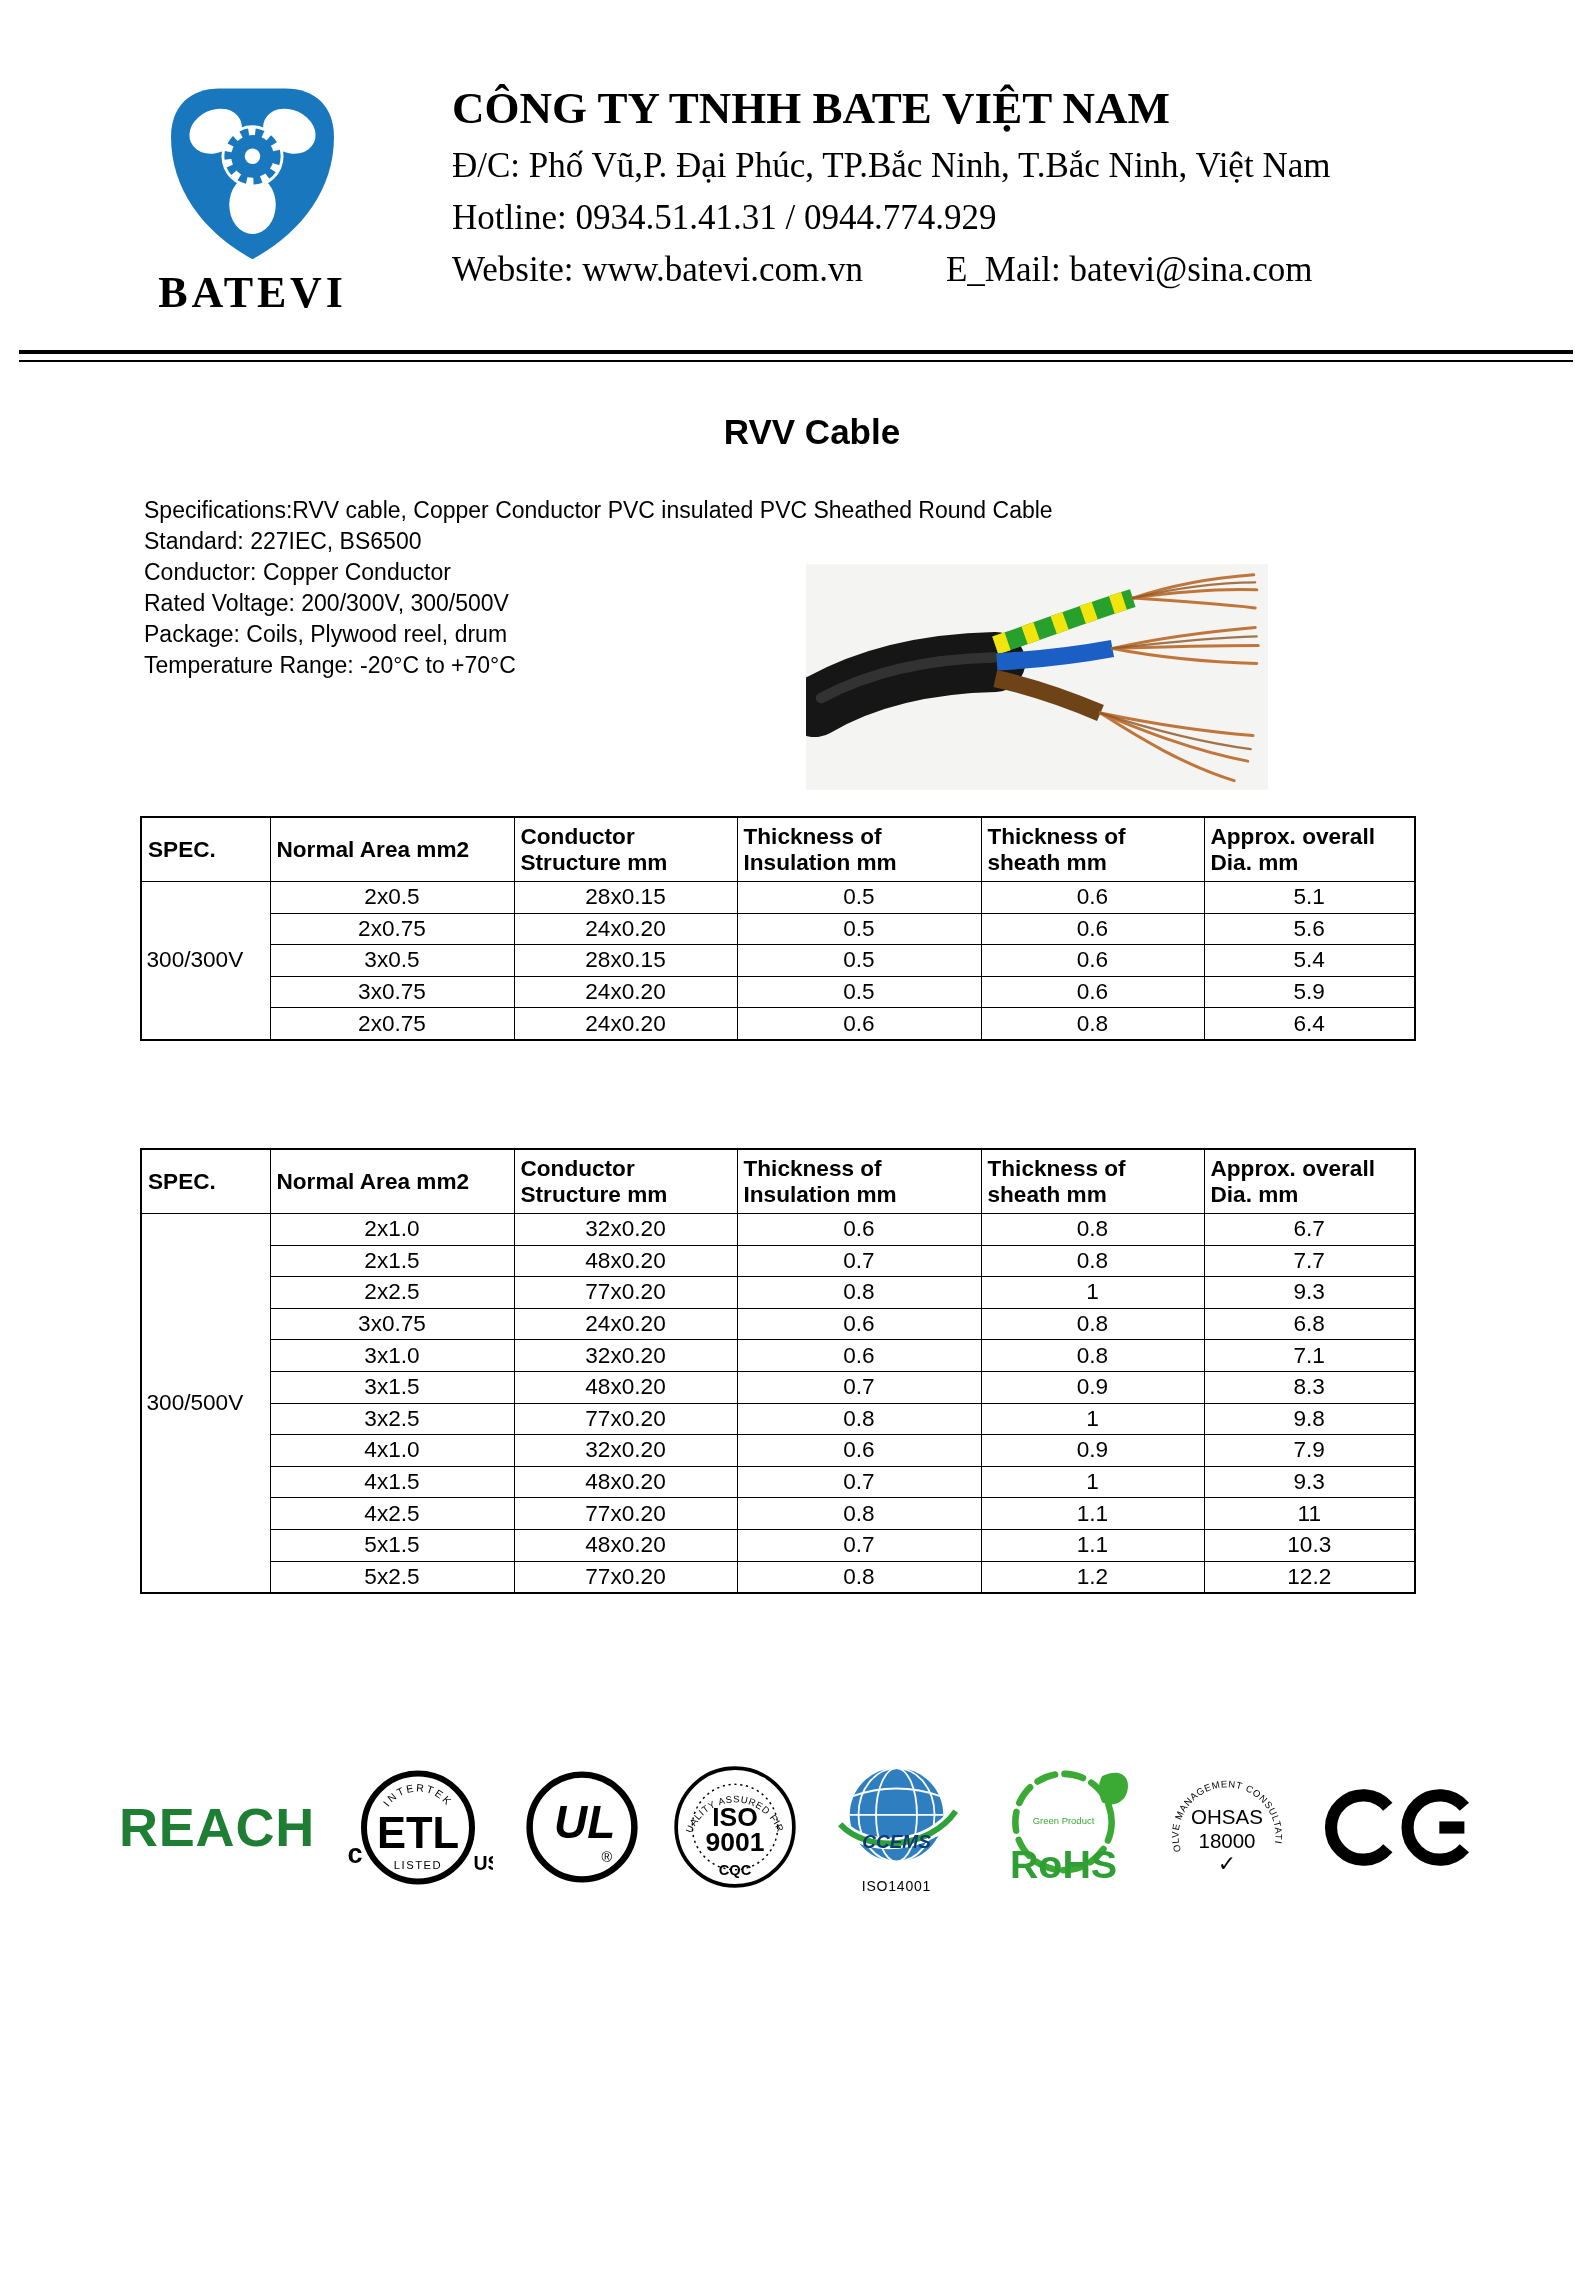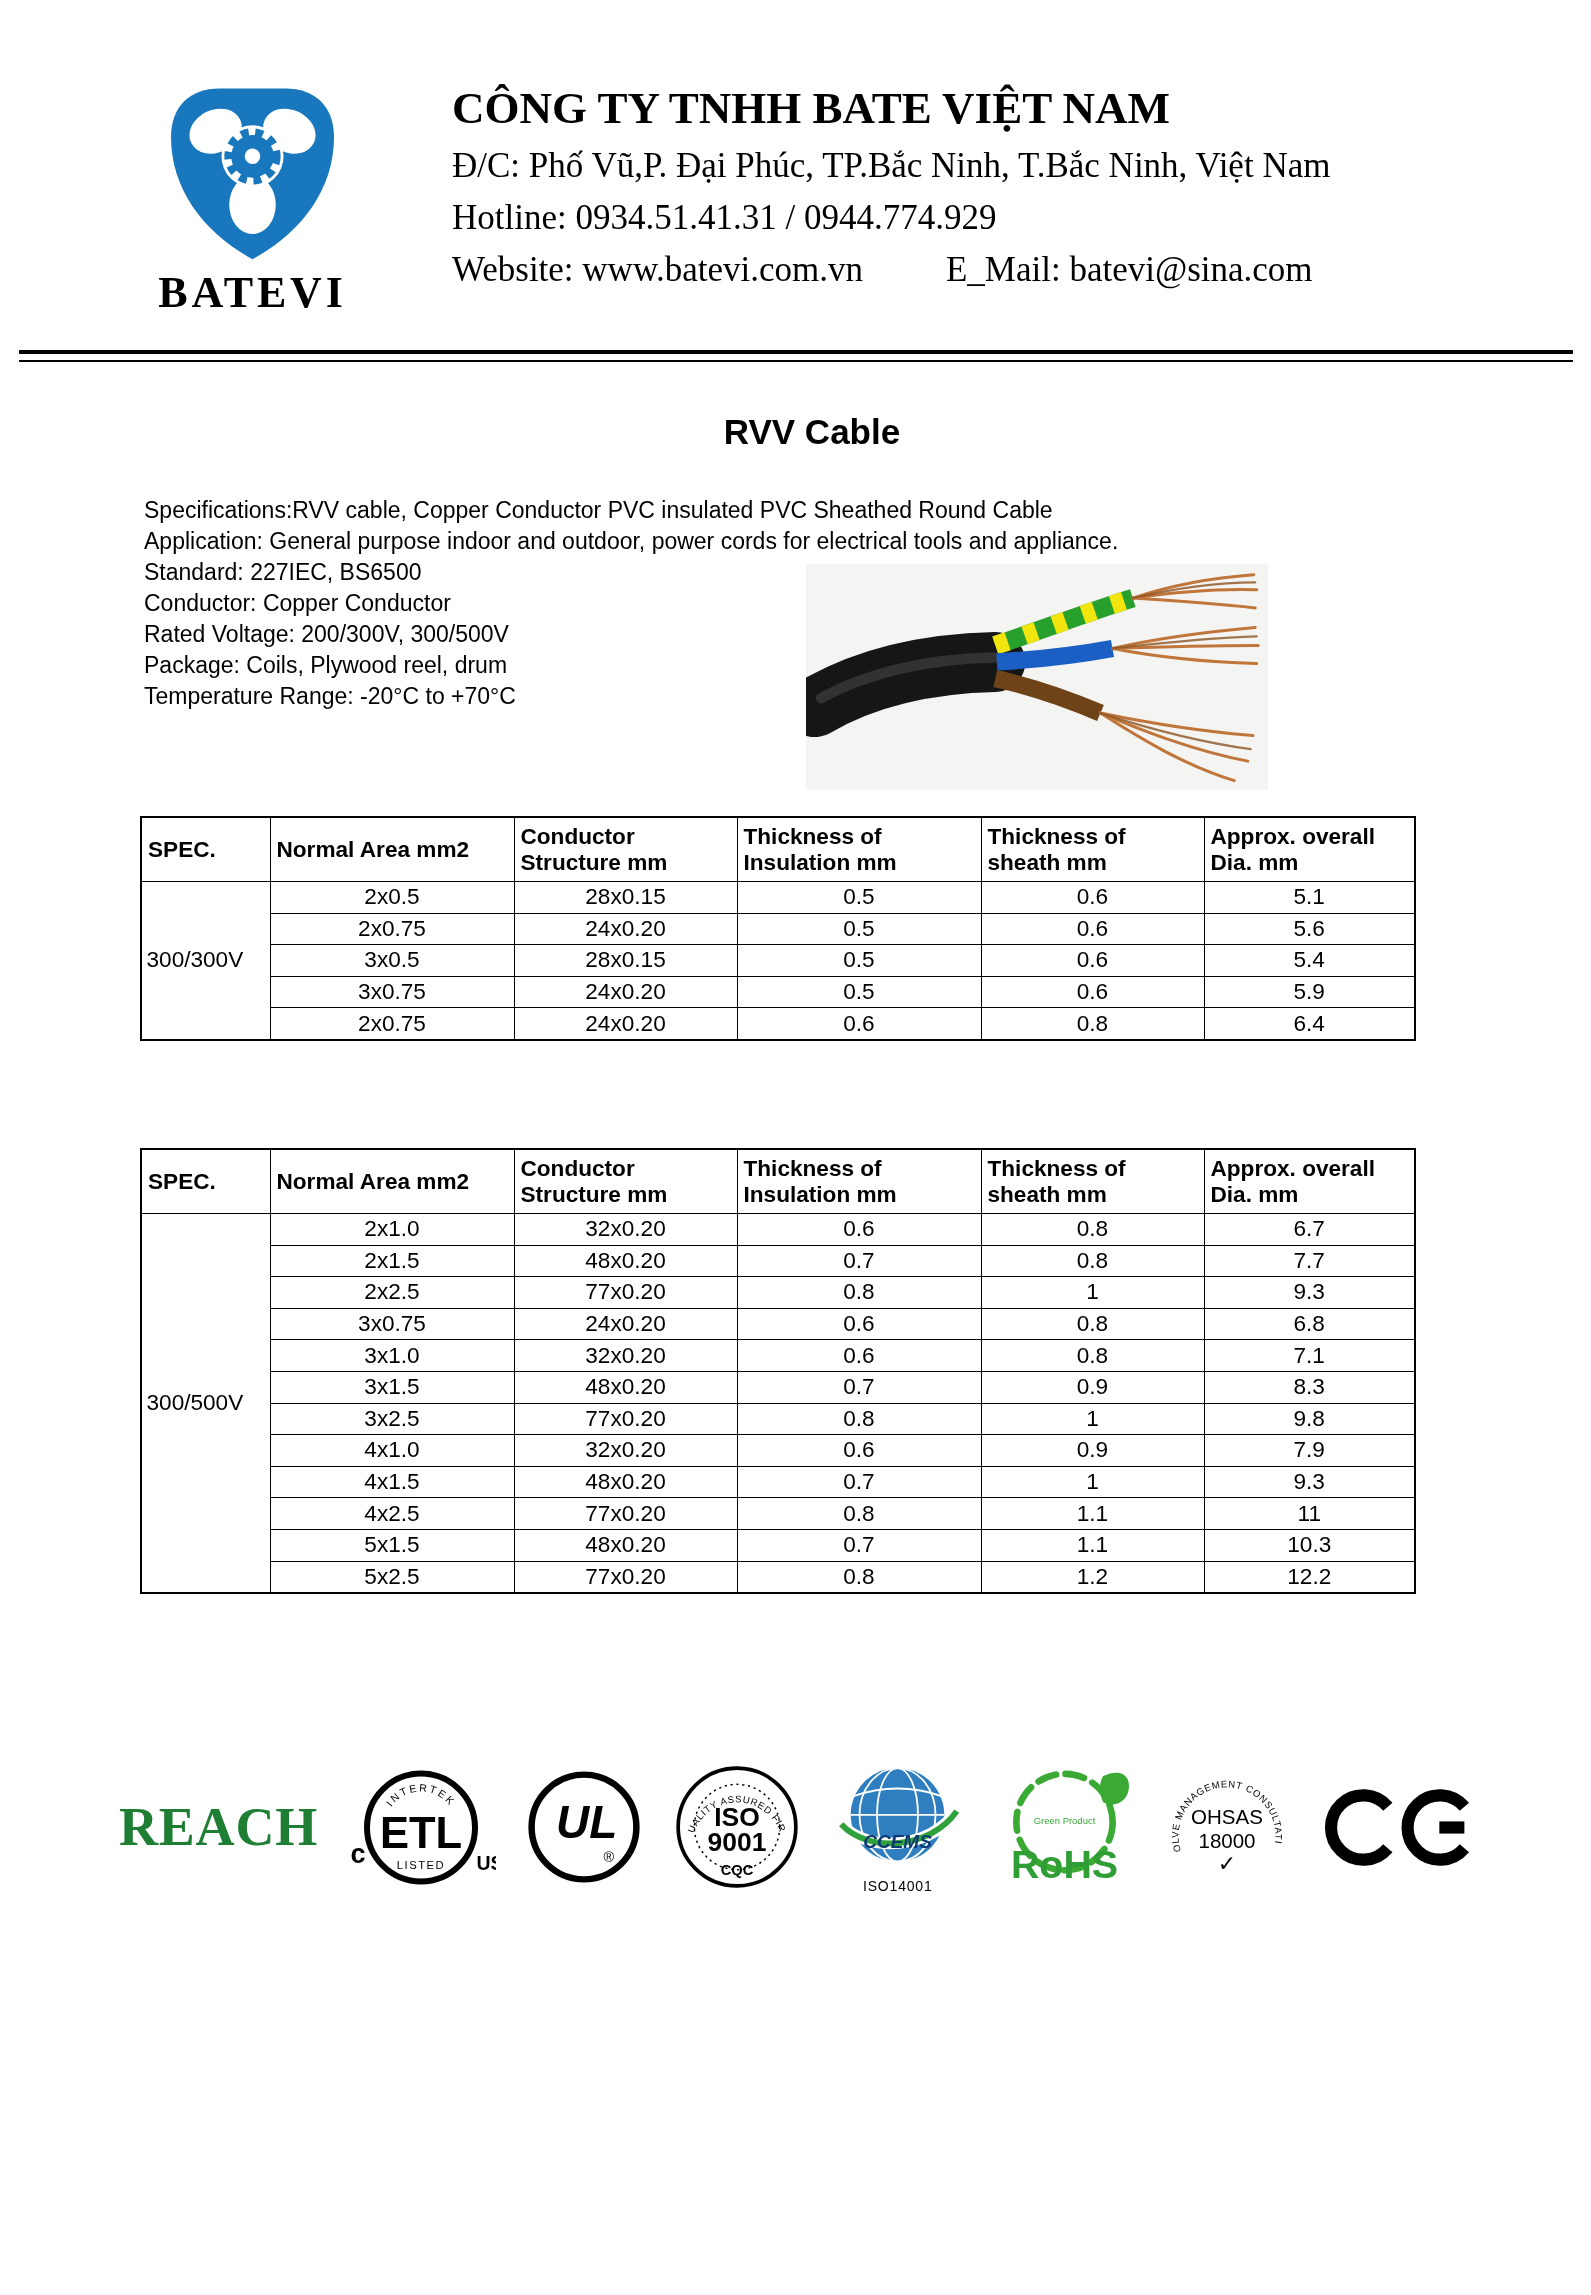--- a/index.html
+++ b/index.html
@@ -27,21 +27,21 @@
   .data-table{position:absolute;left:140px;border-collapse:collapse;table-layout:fixed;width:1276px;border:2.3px solid #000;}
   .data-table.t1{top:816px;}
   .data-table.t2{top:1148px;}
   .data-table th,.data-table td{border:1.5px solid #000;font-size:22.6px;font-family:"Liberation Sans",sans-serif;}
   .data-table th{font-weight:bold;text-align:left;padding:3px 6px;white-space:pre-line;height:57px;vertical-align:middle;}
   .data-table td{text-align:center;height:29px;padding:0.8px 3px;}
   .data-table td.spec-cell{text-align:left;padding-left:4.5px;}
 
   
   .certs{position:absolute;top:1733px;left:119px;right:113px;height:188px;display:flex;align-items:center;justify-content:space-between;}
-  .reach{font-family:Liberation Serif, serif;font-weight:bold;font-size:54px;color:#1e7e34;letter-spacing:0.8px;}
+  .reach{font-family:Liberation Sans, sans-serif;font-weight:bold;font-size:54px;color:#1e7e34;letter-spacing:0.8px;}
   .cert-badge{display:flex;flex-direction:column;align-items:center;}
   .ccems-sub{font-size:14px;margin-top:1.5px;letter-spacing:0.8px;}
   svg text{font-family:"Liberation Sans",sans-serif;}
 </style>
 </head>
 <body>
 
 <div class="page">
 
   <div class="header">
@@ -68,21 +68,20 @@
       </div>
     </div>
   </div>
 
   <div class="divider"></div>
 
   <div class="page-title">RVV Cable</div>
 
   <div class="specs">
       <div class="spec-line">Specifications:RVV cable, Copper Conductor PVC insulated PVC Sheathed Round Cable</div>
-      <div class="spec-line">Application: General purpose indoor and outdoor, power cords for electrical tools and appliance.</div>
       <div class="spec-line">Standard: 227IEC, BS6500</div>
       <div class="spec-line">Conductor: Copper Conductor</div>
       <div class="spec-line">Rated Voltage: 200/300V, 300/500V</div>
       <div class="spec-line">Package: Coils, Plywood reel, drum</div>
       <div class="spec-line">Temperature Range: -20°C to +70°C</div>
     </div>
 
   <svg class="cable-figure" viewBox="0 0 615 300">
     <rect width="615" height="300" fill="#f4f4f2"></rect>
     <path d="M12,190 C80,150 160,132 252,130" stroke="#161616" stroke-width="80" fill="none" stroke-linecap="round"></path>

